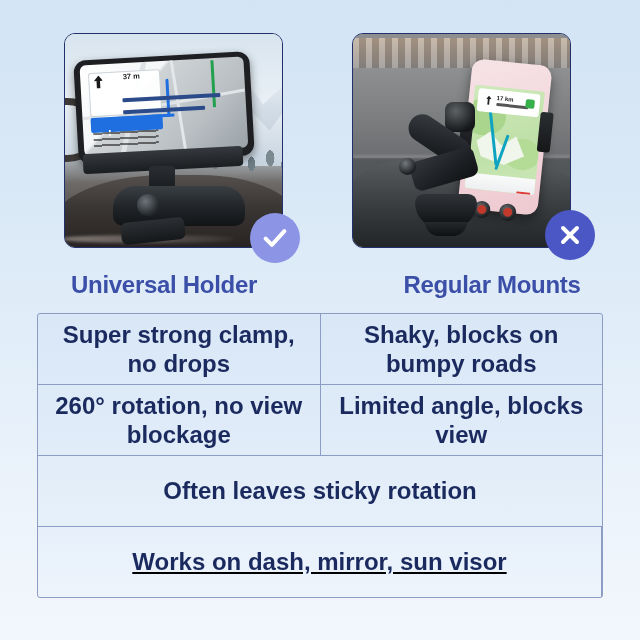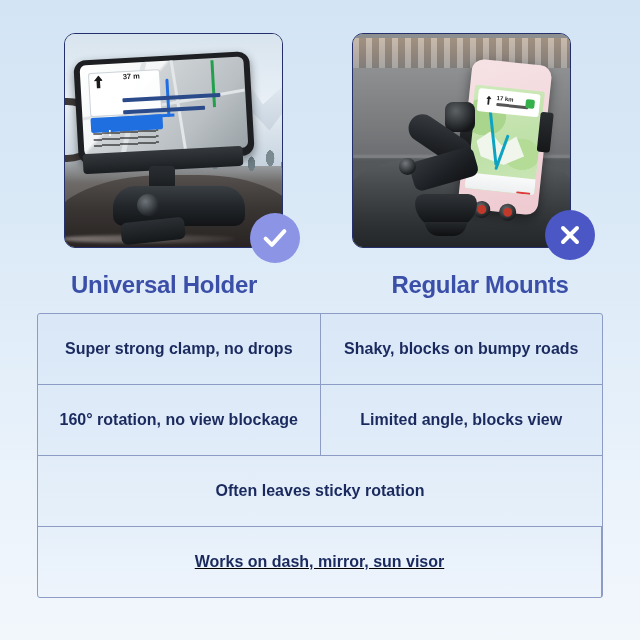--- a/index.html
+++ b/index.html
@@ -162,31 +162,31 @@
       display:flex; align-items:center; justify-content:center; }
   .badge-check { left:250px; top:213px; background:#8c94e6; }
   .badge-x     { left:545px; top:210px; background:#4a57c4; }
   .badge svg { display:block; }
 
   
   .heading { position:absolute; top:262px; width:288px; text-align:center;
       font-size:24px; font-weight:bold; color:#3b4fa8; letter-spacing:-.3px;
       white-space:nowrap;margin-top:9px; }
   .heading.left  { left:20px; }
-  .heading.right { left:336px; }
+  .heading.right { left:348px; }
 
   
   .table { position:absolute; left:37px; top:313px; width:566px; height:285px;
       border:1.5px solid #8d9cc4; border-radius:3px;
       display:flex; flex-direction:column;
       background:linear-gradient(180deg,#d9e7f7 0%,#dfebf8 40%,#e6f0fa 75%,#eef4fc 100%); }
   .row { flex:1; display:flex; border-bottom:1px solid #8d9cc4; }
   .row:last-child { border-bottom:none;text-decoration:underline; }
   .cell { flex:1; display:flex; align-items:center; justify-content:center;
-      text-align:center; padding:4px 12px; font-size:16px; font-weight:bold;
+      text-align:center; padding:4px 12px; font-size:24px; font-weight:bold;
       color:#1b2a5e; line-height:1.22; }
   .cell.first { border-right:1px solid #8d9cc4; }
 </style>
 </head>
 <body>
 
 <div class="panel left">
   <div class="scene-a">
     <div class="snow-sky"></div>
     <div class="mtn mtn1"></div>
@@ -281,21 +281,21 @@
 
 <div class="heading left">Universal Holder</div>
 <div class="heading right">Regular Mounts</div>
 
 <div class="table">
   <div class="row">
     <div class="cell first">Super strong clamp, no drops</div>
     <div class="cell">Shaky, blocks on bumpy roads</div>
   </div>
   <div class="row">
-    <div class="cell first">160° rotation, no view blockage</div>
+    <div class="cell first">260° rotation, no view blockage</div>
     <div class="cell">Limited angle, blocks view</div>
   </div>
   <div class="row">
     <div class="cell">Often leaves sticky rotation</div>
   </div>
   <div class="row">
     <div class="cell first">Works on dash, mirror, sun visor</div>
   </div>
 </div>
 

